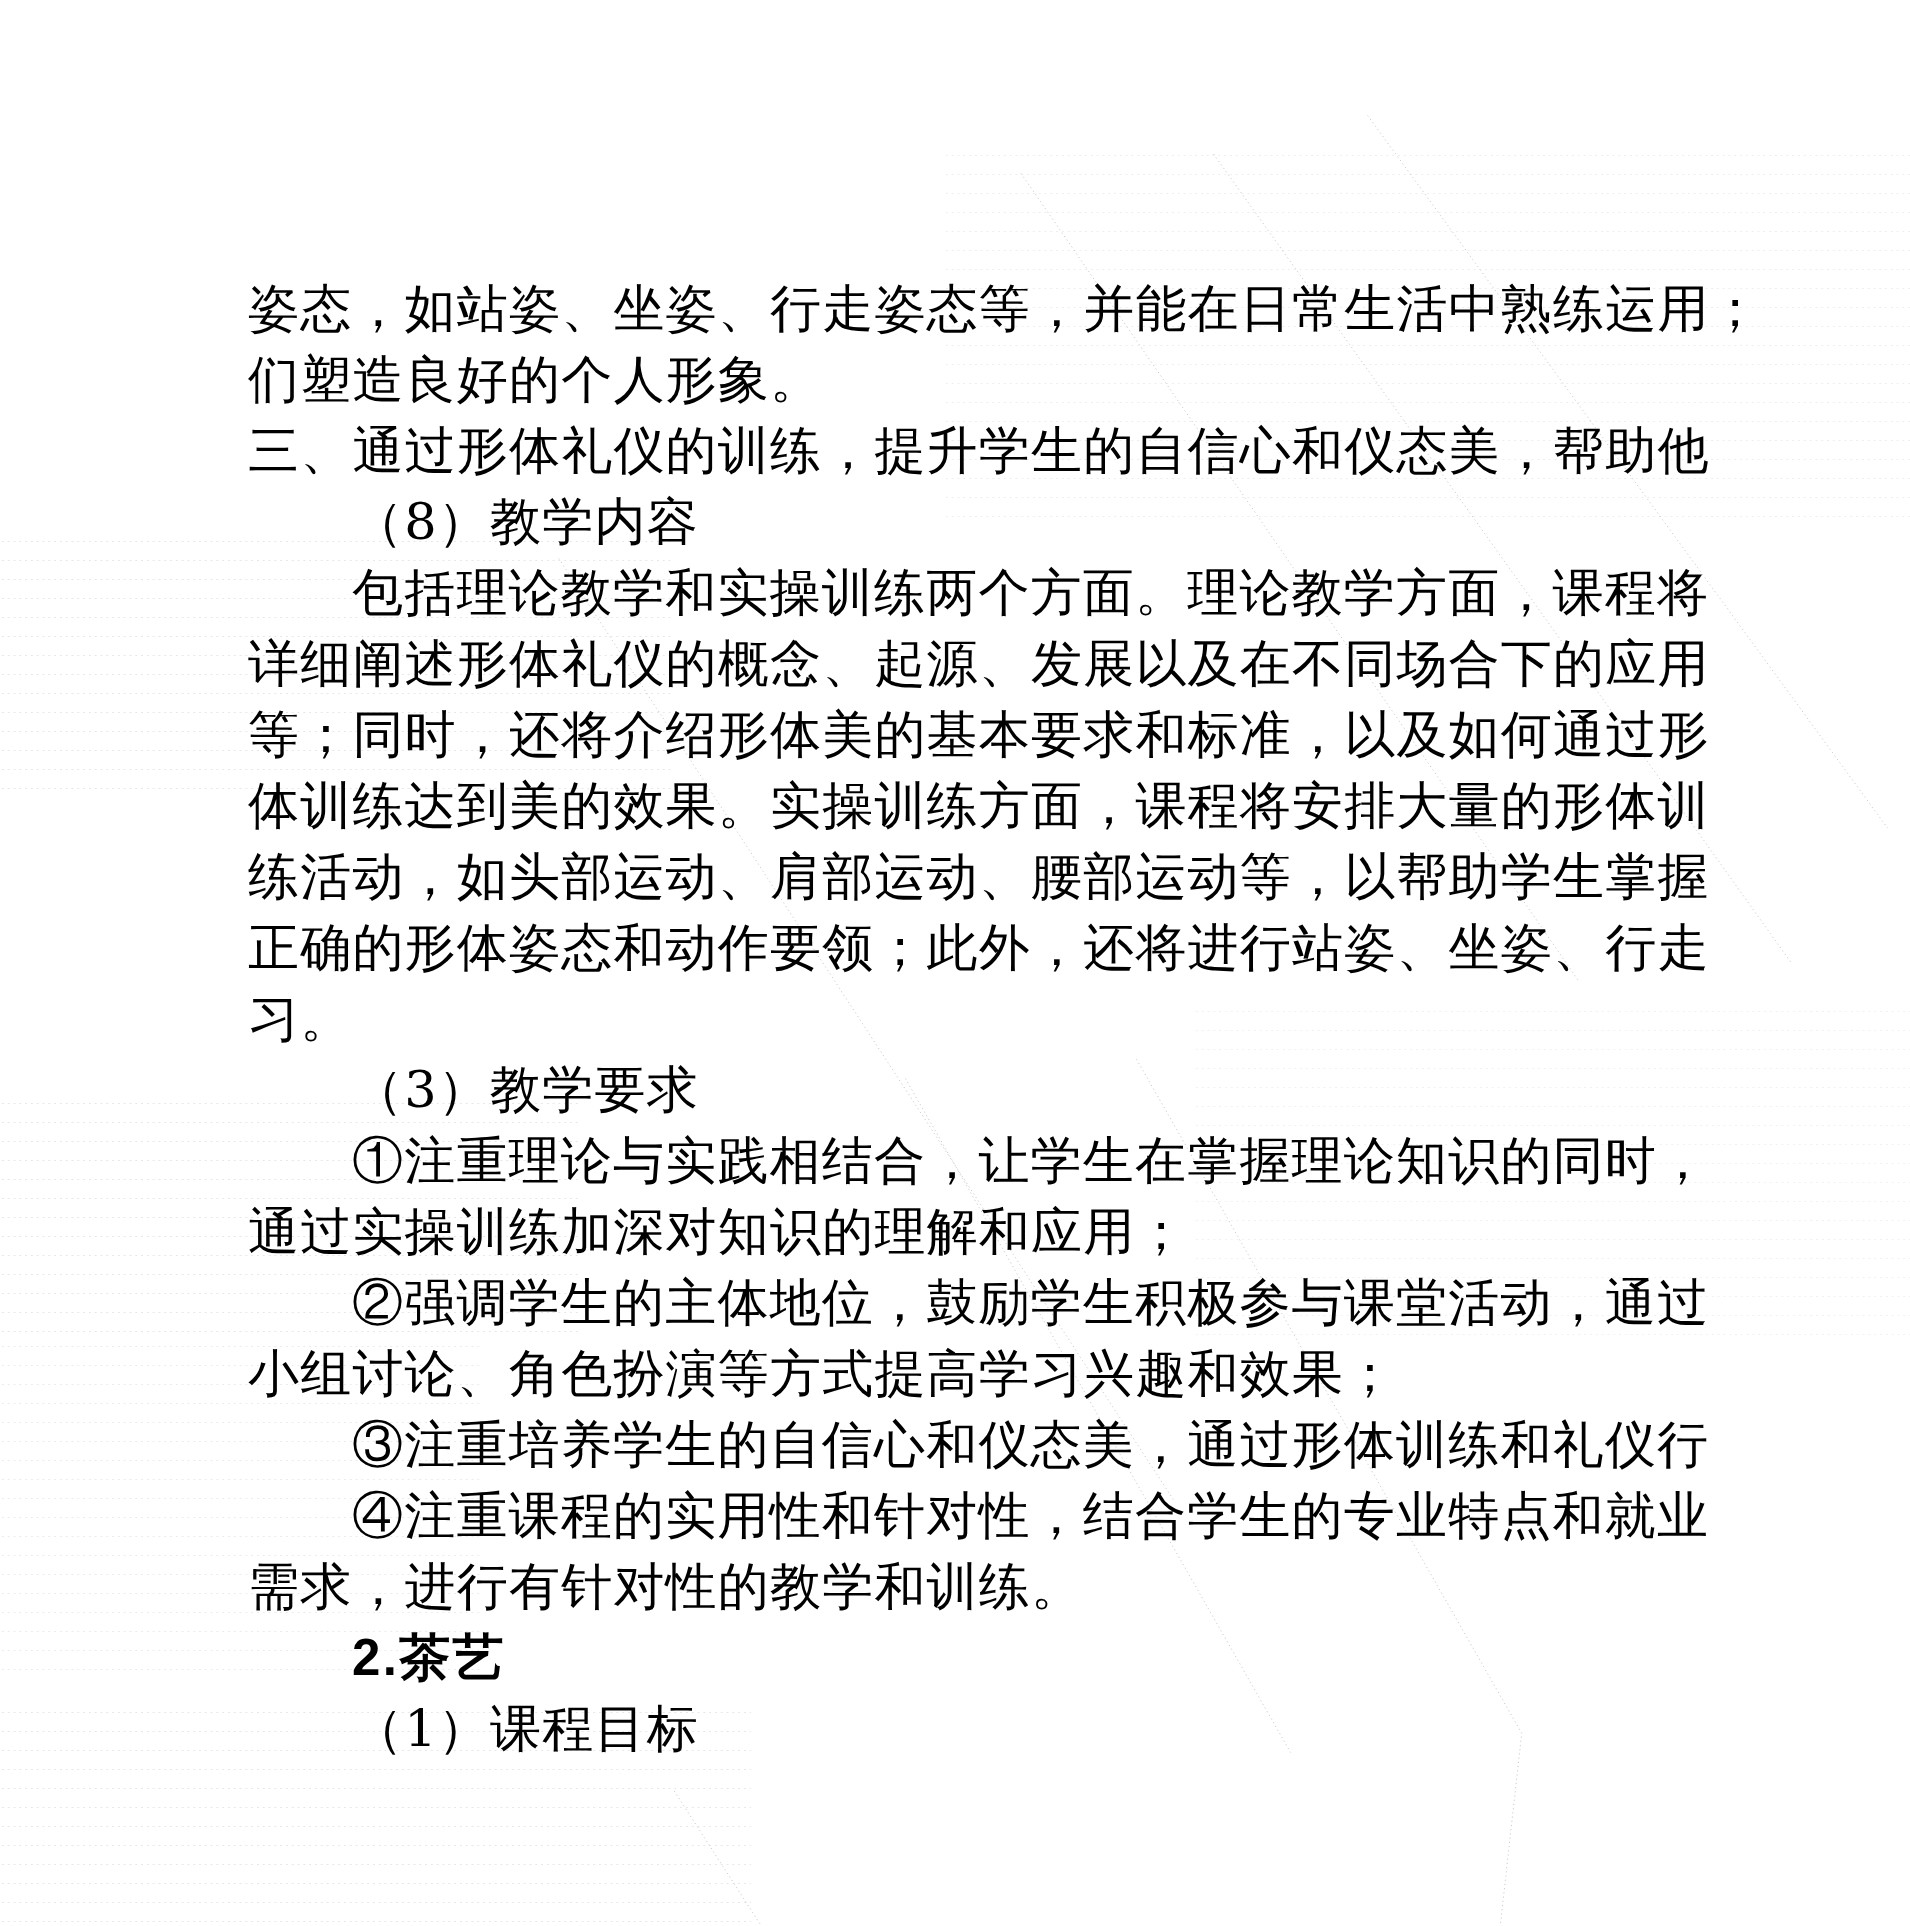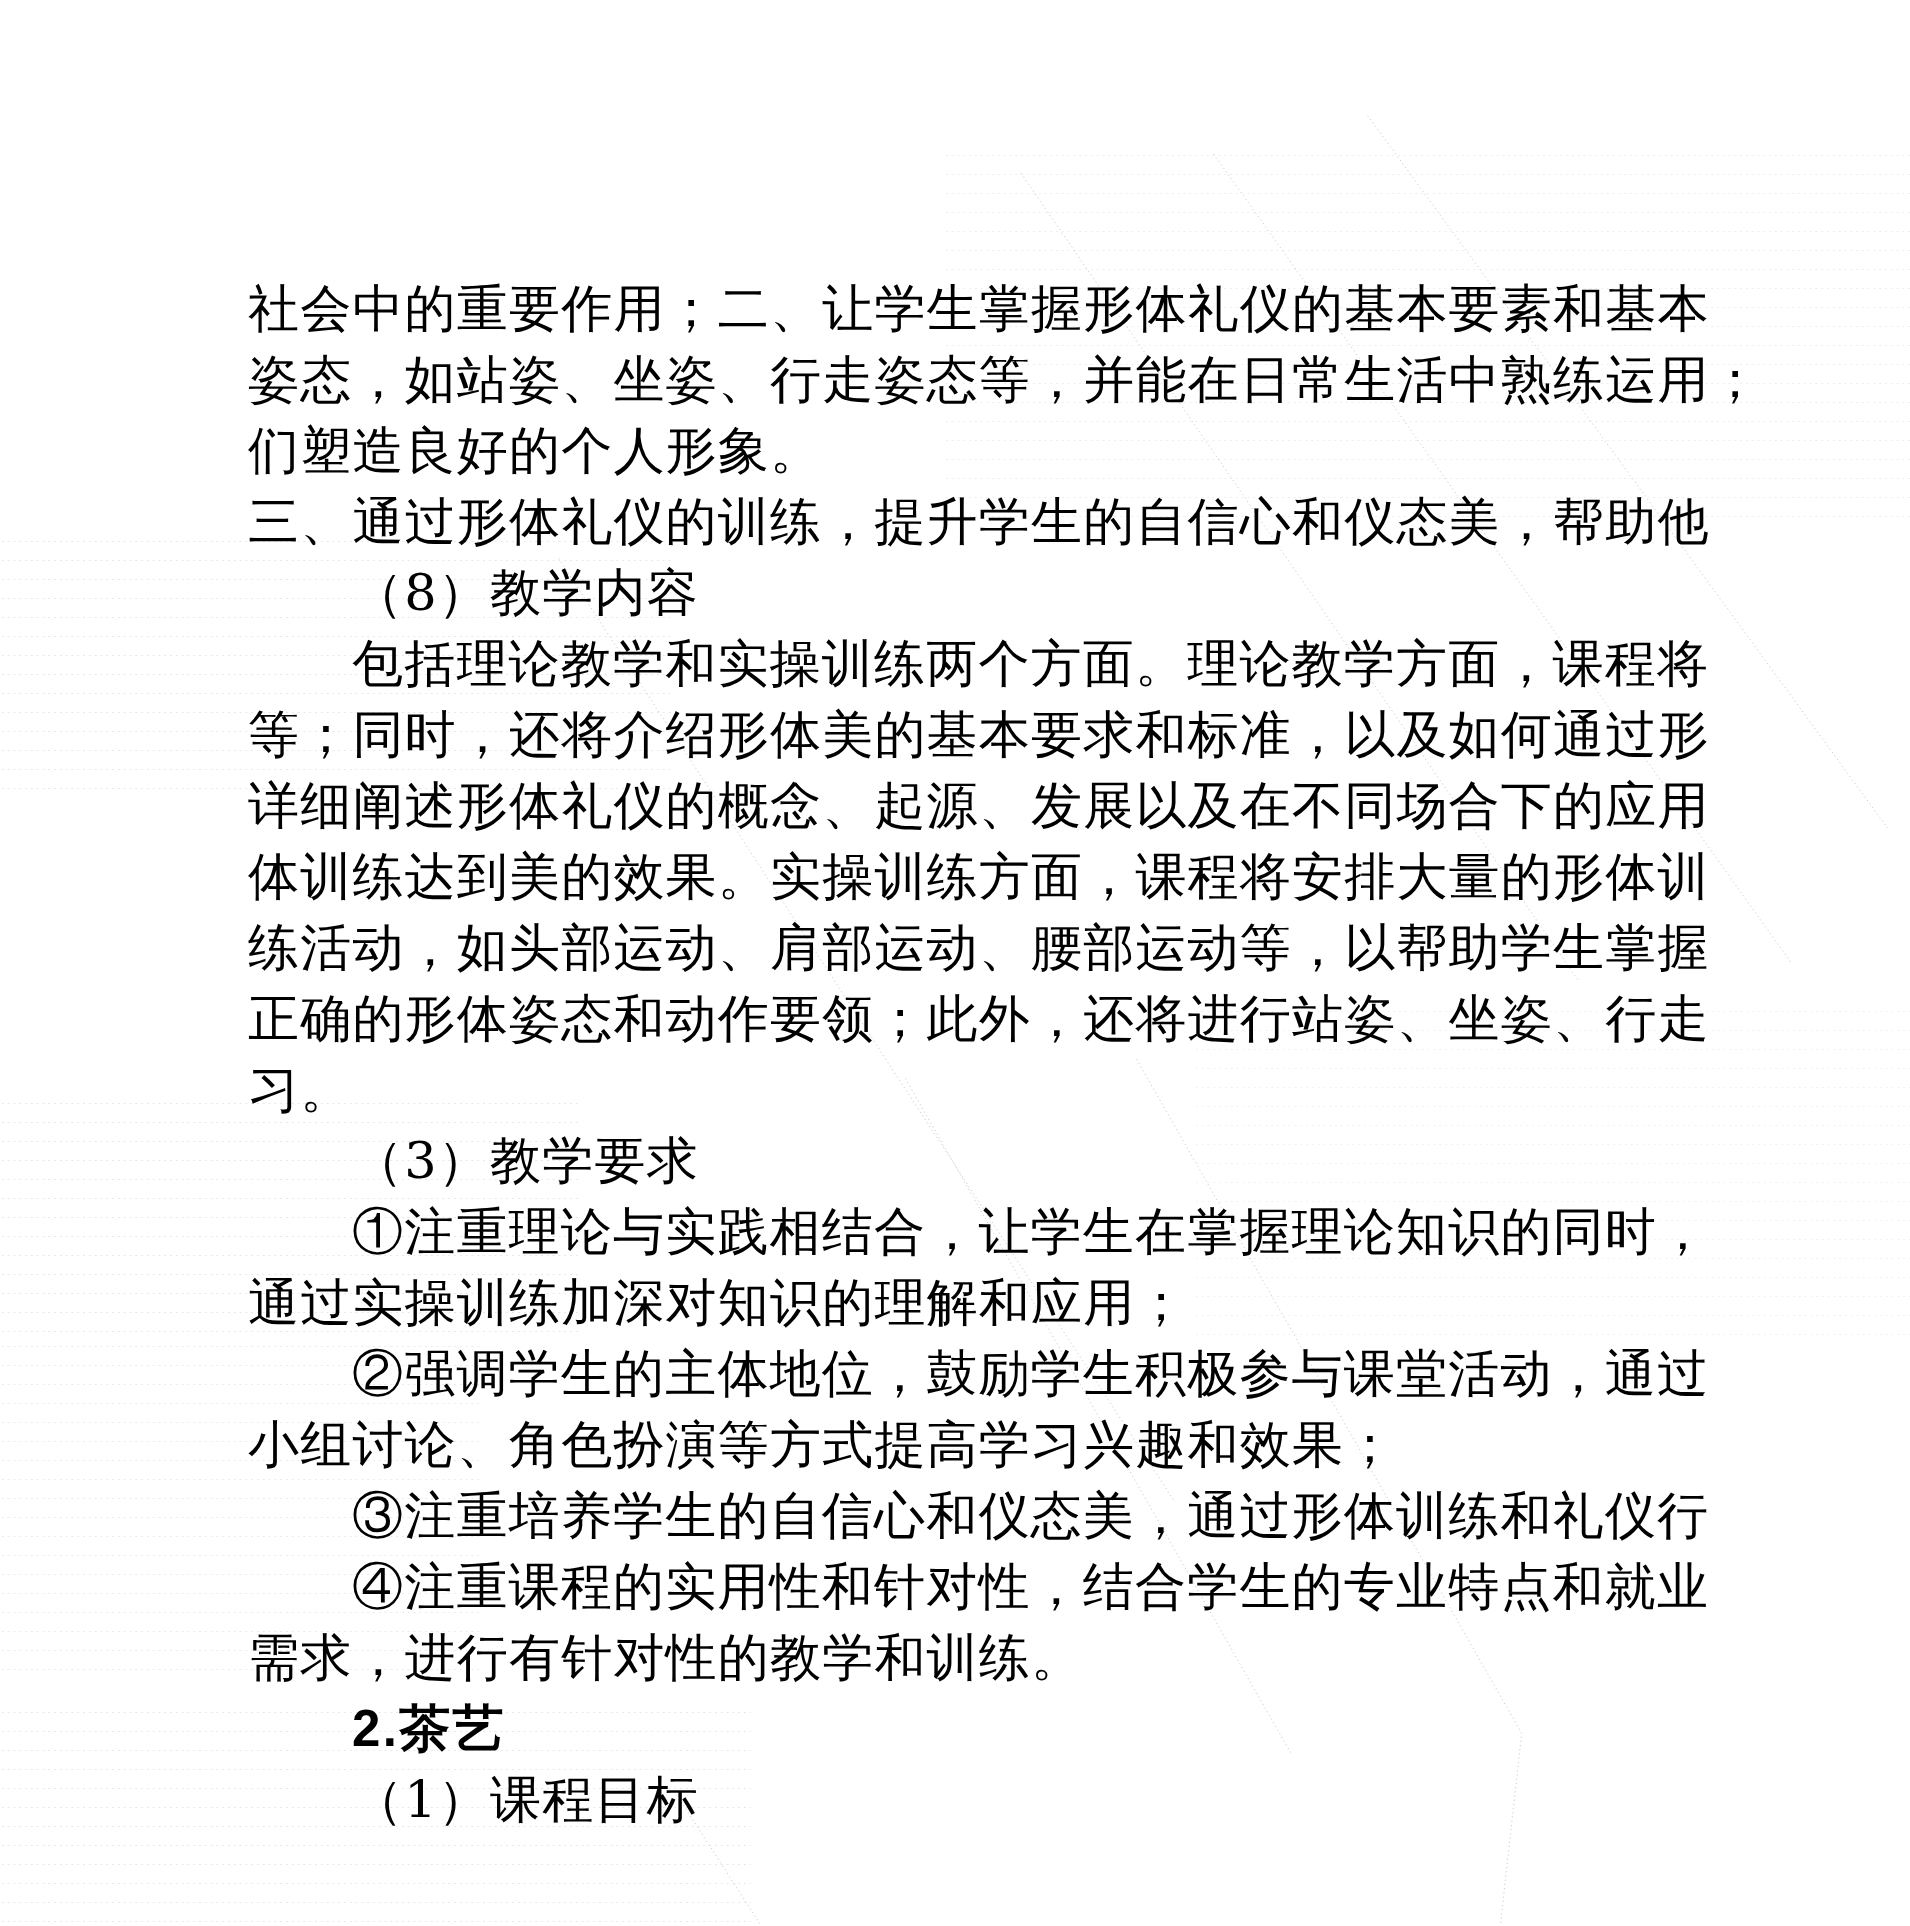--- a/index.html
+++ b/index.html
@@ -51,28 +51,27 @@
   <path d="M1750,4650 L2750,6200 L2650,6950"></path>
   <path d="M700,6950 L1900,5450"></path>
   <path d="M1250,7000 L2450,5500"></path>
   <path d="M3300,5300 L4350,6700 L4250,7000"></path>
   <path d="M3900,5600 L4800,6900"></path>
   <path d="M600,6350 H1450 L1950,6950"></path>
   <path d="M2550,6450 H3550 L3950,6950"></path>
 </svg>
 
 <div class="text-column">
-  <p class="ln">社会中的重要作用；二、让学生掌握形体礼仪的基本要素和基本</p>
   <p class="ln">姿态，如站姿、坐姿、行走姿态等，并能在日常生活中熟练运用；</p>
   <p class="ln">们塑造良好的个人形象。</p>
   <p class="ln">三、通过形体礼仪的训练，提升学生的自信心和仪态美，帮助他</p>
   <p class="ln ind">（8）教学内容</p>
   <p class="ln ind">包括理论教学和实操训练两个方面。理论教学方面，课程将</p>
+  <p class="ln">详细阐述形体礼仪的概念、起源、发展以及在不同场合下的应用</p>
   <p class="ln">等；同时，还将介绍形体美的基本要求和标准，以及如何通过形</p>
-  <p class="ln">详细阐述形体礼仪的概念、起源、发展以及在不同场合下的应用</p>
   <p class="ln">体训练达到美的效果。实操训练方面，课程将安排大量的形体训</p>
   <p class="ln">练活动，如头部运动、肩部运动、腰部运动等，以帮助学生掌握</p>
   <p class="ln">正确的形体姿态和动作要领；此外，还将进行站姿、坐姿、行走</p>
   <p class="ln">习。</p>
   <p class="ln ind">（3）教学要求</p>
   <p class="ln ind">①注重理论与实践相结合，让学生在掌握理论知识的同时，</p>
   <p class="ln">通过实操训练加深对知识的理解和应用；</p>
   <p class="ln ind">②强调学生的主体地位，鼓励学生积极参与课堂活动，通过</p>
   <p class="ln">小组讨论、角色扮演等方式提高学习兴趣和效果；</p>
   <p class="ln ind">③注重培养学生的自信心和仪态美，通过形体训练和礼仪行</p>

